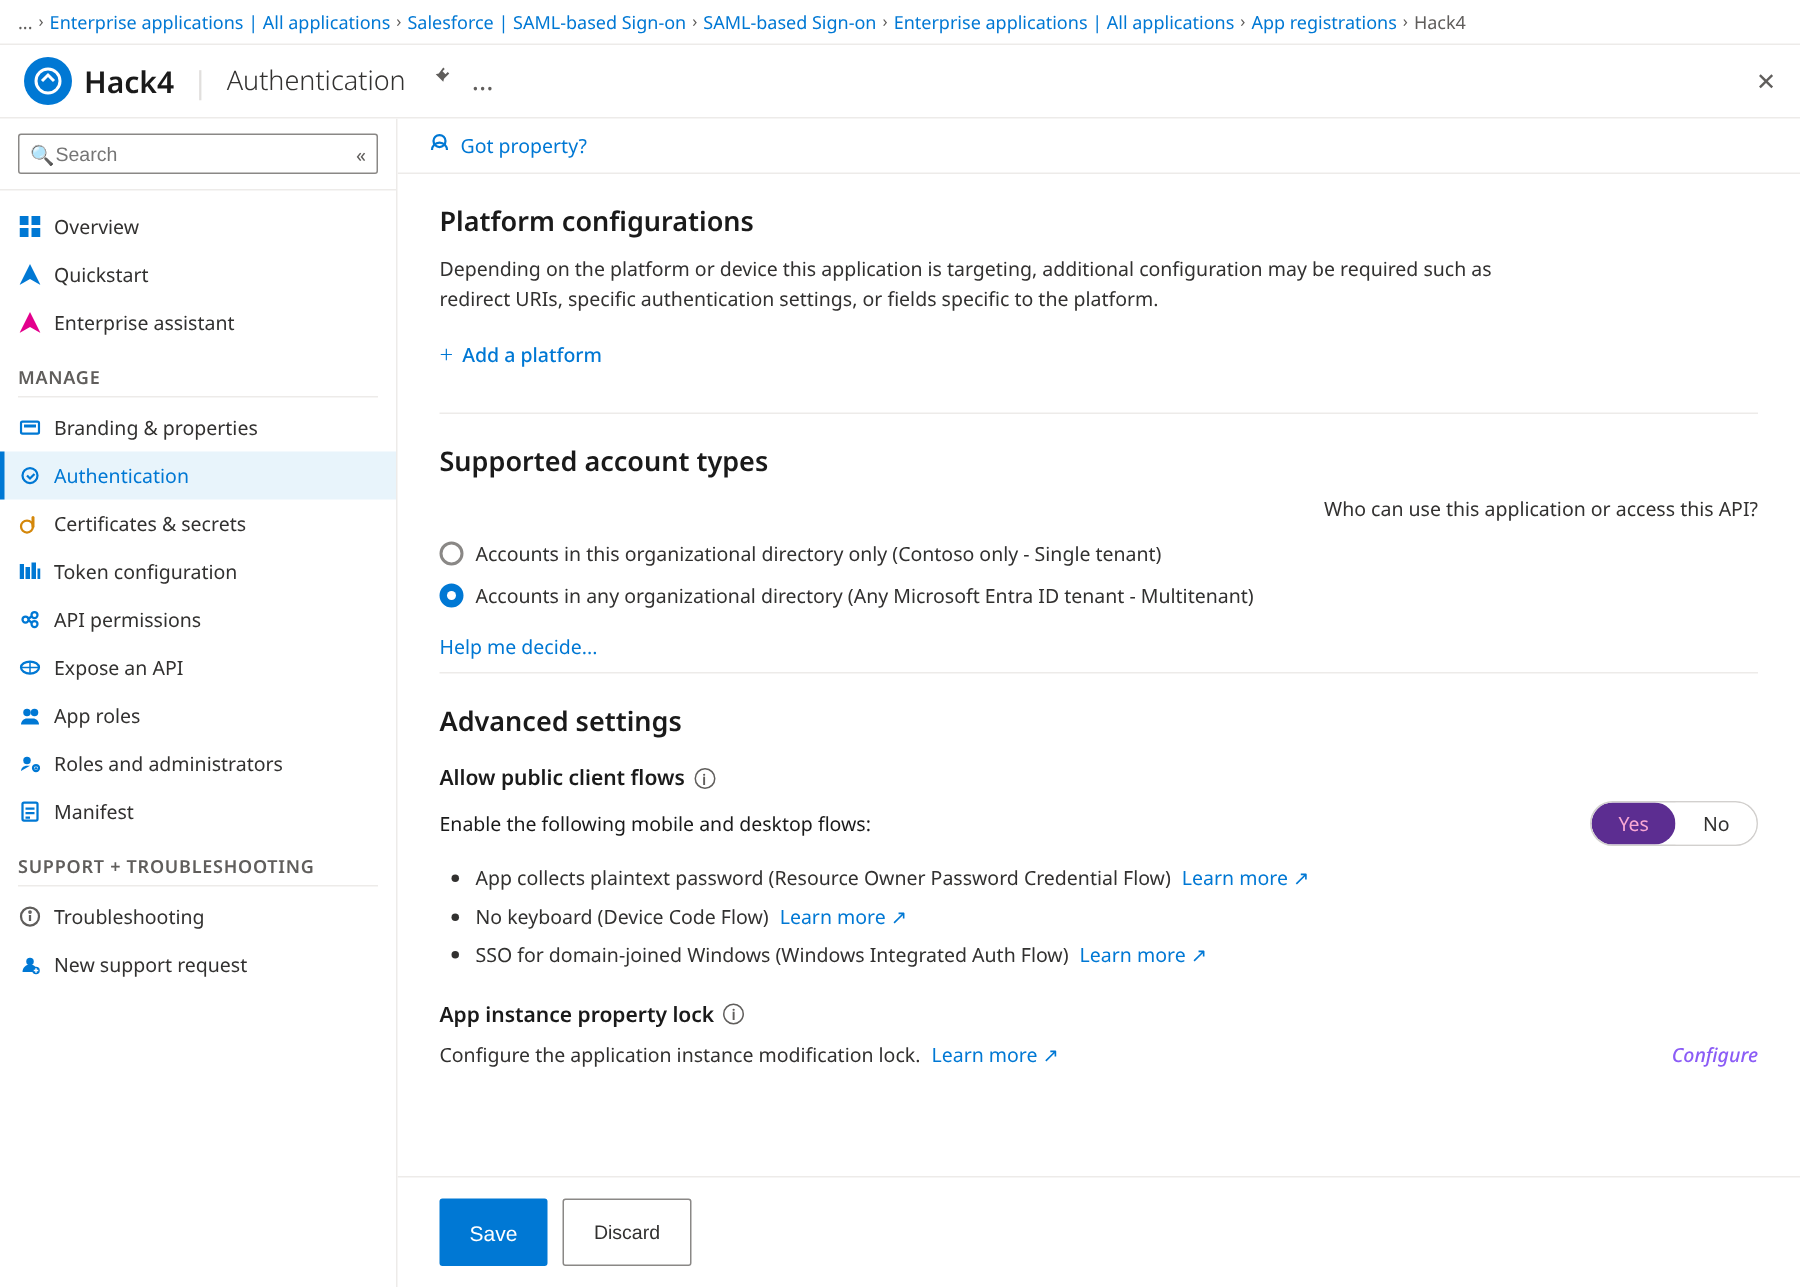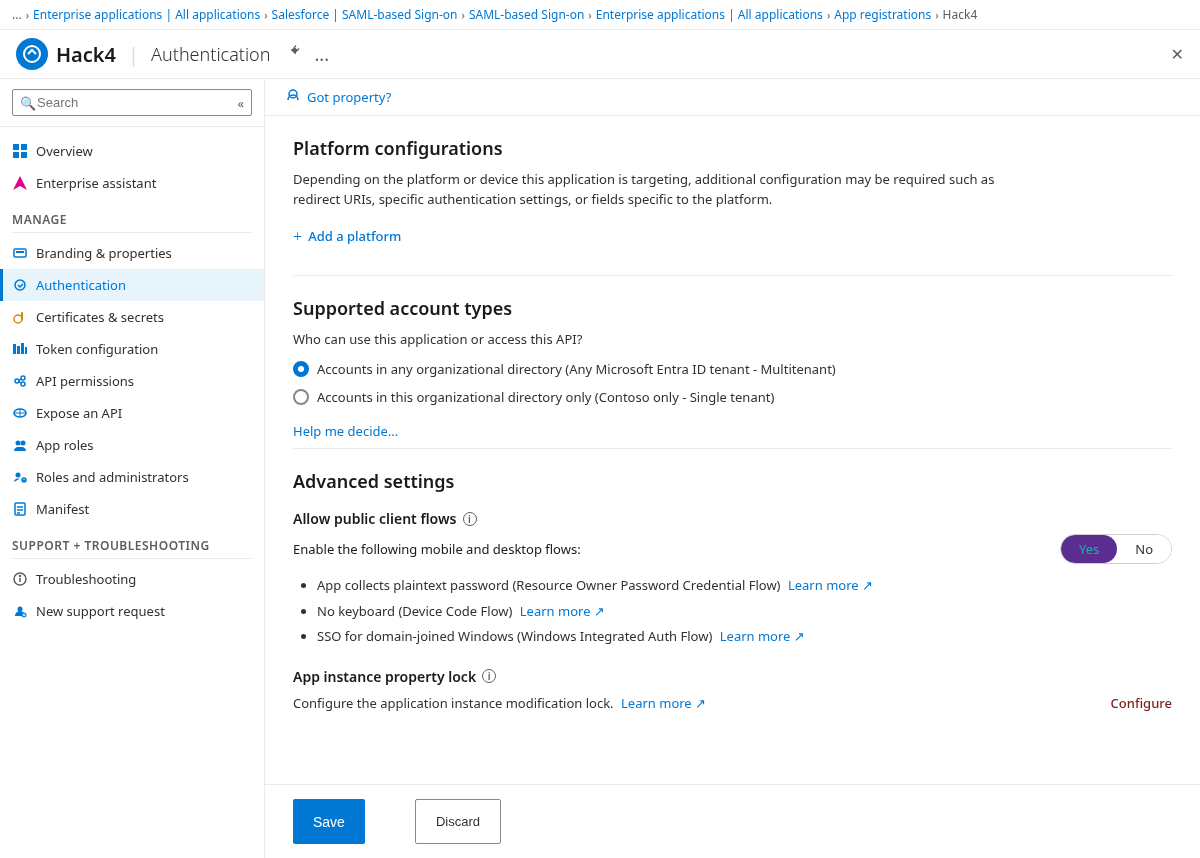--- a/index.html
+++ b/index.html
@@ -59,37 +59,37 @@
 
     
     .adv-title { font-size: 18px; font-weight: 600; margin-bottom: 16px; }
     .setting-row { margin-bottom: 16px; }
     .setting-label { font-size: 14px; font-weight: 600; display: flex; align-items: center; gap: 6px; margin-bottom: 6px; }
     .info-icon { width: 14px; height: 14px; border-radius: 50%; border: 1px solid #605e5c; display: inline-flex; align-items: center; justify-content: center; font-size: 10px; color: #605e5c; cursor: pointer; flex-shrink: 0; }
 
     .toggle-row { display: flex; align-items: center; justify-content: space-between; margin-bottom: 12px; }
     .toggle-btn { display: flex; border-radius: 20px; overflow: hidden; border: 1px solid #d2d0ce; }
     .toggle-opt { padding: 5px 18px; font-size: 13px; cursor: pointer; background: #fff; color: #323130; }
-    .toggle-opt.active { background: #5c2d91; color: #14b8a6; border-radius: 20px; }
+    .toggle-opt.active { background: #5c2d91; color: #f9a8d4; border-radius: 20px; }
 
     .bullet-list { list-style: disc; padding-left: 24px; display: flex; flex-direction: column; gap: 6px; margin-bottom: 20px; }
     .bullet-list li { font-size: 13px; color: #323130; line-height: 1.5; }
     .bullet-list li a { color: #0078d4; text-decoration: none; cursor: pointer; }
 
     
     .lock-title { font-size: 14px; font-weight: 600; display: flex; align-items: center; gap: 6px; margin-bottom: 8px; }
     .lock-row { display: flex; align-items: center; justify-content: space-between; }
     .lock-desc { font-size: 13px; color: #323130; }
     .lock-desc a { color: #0078d4; text-decoration: none; }
-    .configure-link { color: #7f1d1d; font-size: 13px; font-weight: 500; cursor: pointer; text-decoration: none; }
+    .configure-link { color: #8b5cf6; font-size: 13px; font-weight: 500; cursor: pointer; text-decoration: none; font-style: italic; }
 
     
     .main-footer { border-top: 1px solid #edebe9; padding: 14px 28px; display: flex; gap: 10px; flex-shrink: 0; }
     .btn-primary { background: #0078d4; color: #fff; border: none; border-radius: 2px; padding: 6px 20px; font-size: 14px; cursor: pointer; font-weight: 500; }
-    .btn-secondary { background: #fff; color: #323130; border: 1px solid #8a8886; border-radius: 2px; padding: 14px 20px; font-size: 13px; cursor: pointer; margin-left: 40px; }
+    .btn-secondary { background: #fff; color: #323130; border: 1px solid #8a8886; border-radius: 2px; padding: 14px 20px; font-size: 13px; cursor: pointer; }
 
     
     ::-webkit-scrollbar { width: 6px; }
     ::-webkit-scrollbar-thumb { background: #c8c6c4; border-radius: 3px; }
   </style>
 </head>
 <body>
 
 <div class="breadcrumb">
   <span>...</span>
@@ -144,20 +144,28 @@
               <rect x="0" y="0" width="6" height="6"></rect>
               <rect x="8" y="0" width="6" height="6"></rect>
               <rect x="0" y="8" width="6" height="6"></rect>
               <rect x="8" y="8" width="6" height="6"></rect>
             </svg>
         </span>
         <span>Overview</span>
       </div>
       <div class="nav-item">
         <span class="nav-icon">
+          <svg width="14" height="14" viewBox="0 0 14 14" fill="#0078d4">
+              <polygon points="0,14 7,0 14,14 7,10"></polygon>
+            </svg>
+        </span>
+        <span>Quickstart</span>
+      </div>
+      <div class="nav-item">
+        <span class="nav-icon">
           <svg width="14" height="14" viewBox="0 0 14 14" fill="#e3008c">
               <polygon points="0,14 7,0 14,14 7,10"></polygon>
             </svg>
         </span>
         <span>Enterprise assistant</span>
       </div>
 
       <div class="nav-section">Manage</div>
       <hr style="border:none;border-top:1px solid #edebe9;margin:0 12px 4px;">
 
@@ -303,30 +311,30 @@
         <div class="add-platform">
           <span style="font-size:16px;font-weight:300;">+</span>
           <span>Add a platform</span>
         </div>
       </div>
 
       <hr class="divider">
 
       <div>
         <div class="section-title">Supported account types</div>
-        <div style="font-size:13px;color:#323130;margin-bottom:10px;">Who can use this application or access this API?</div>
+        <div style="font-size:13px;color:#323130;margin-bottom:10px;text-align:right;">Who can use this application or access this API?</div>
 
         <div class="radio-group">
+          <div class="radio-item">
+            <div class="radio-circle"></div>
+            <span>Accounts in this organizational directory only (Contoso only - Single tenant)</span>
+          </div>
           <div class="radio-item">
             <div class="radio-circle selected"></div>
             <span>Accounts in any organizational directory (Any Microsoft Entra ID tenant - Multitenant)</span>
-          </div>
-          <div class="radio-item">
-            <div class="radio-circle"></div>
-            <span>Accounts in this organizational directory only (Contoso only - Single tenant)</span>
           </div>
         </div>
         <a class="help-link">Help me decide...</a>
       </div>
 
       <hr class="divider">
 
       <div>
         <div class="adv-title">Advanced settings</div>
 

